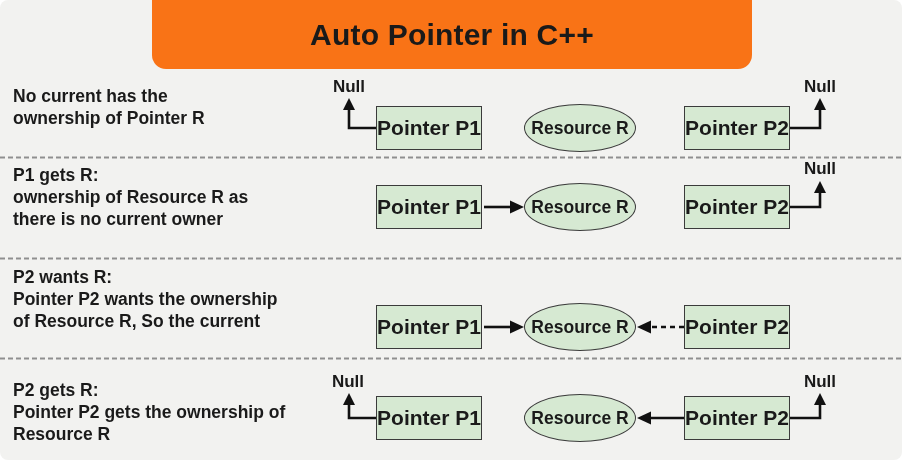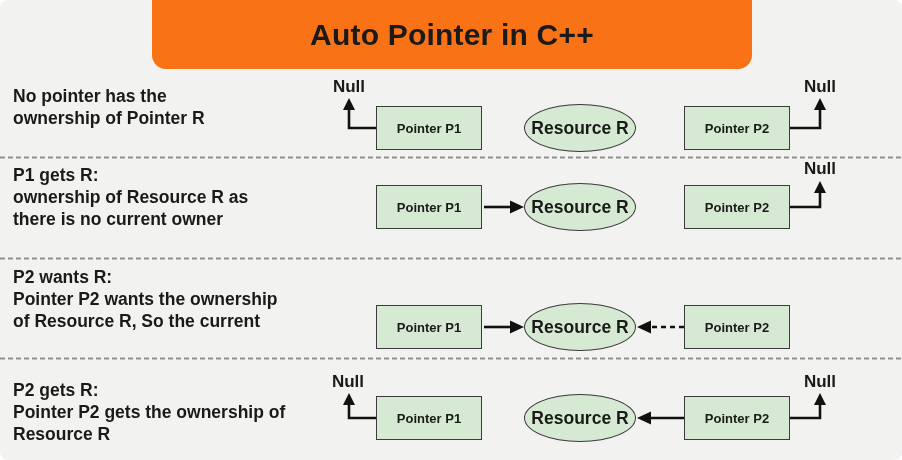--- a/index.html
+++ b/index.html
@@ -70,21 +70,21 @@
   .node-box {
     position: absolute;
     width: 106px;
     height: 44px;
     box-sizing: border-box;
     background: var(--node-fill, #d5e8d4);
     border: 1.6px solid var(--node-border, #3b3b3b);
     display: flex;
     align-items: center;
     justify-content: center;
-    font-size: 13px;
+    font-size: 21px;
     font-weight: 700;
     color: var(--text, #1a1a1a);
   }
   .node-ellipse {
     position: absolute;
     width: 112px;
     height: 48px;
     box-sizing: border-box;
     background: var(--node-fill, #d5e8d4);
     border: 1.6px solid var(--node-border, #3b3b3b);
@@ -156,21 +156,21 @@
       <path class="conn" d="M790 418 H820 V405"></path>
       <polygon class="head" points="820,393 814,405 826,405"></polygon>
     </g>
   </svg>
 
   <div class="title-box">
     <div class="title-text">Auto Pointer in C++</div>
   </div>
 
   <div class="step-text" style="top:85px;">
-    <div>No pointer has the</div>
+    <div>No current has the</div>
     <div>ownership of Pointer R</div>
   </div>
   <div class="null-label" style="left:349px;top:77px;">Null</div>
   <div class="node-box" style="left:376px;top:106px;">Pointer P1</div>
   <div class="node-ellipse" style="left:524px;top:104px;">Resource R</div>
   <div class="node-box" style="left:684px;top:106px;">Pointer P2</div>
   <div class="null-label" style="left:820px;top:77px;">Null</div>
 
   <div class="step-text" style="top:164px;">
     <div>P1 gets R:</div>

